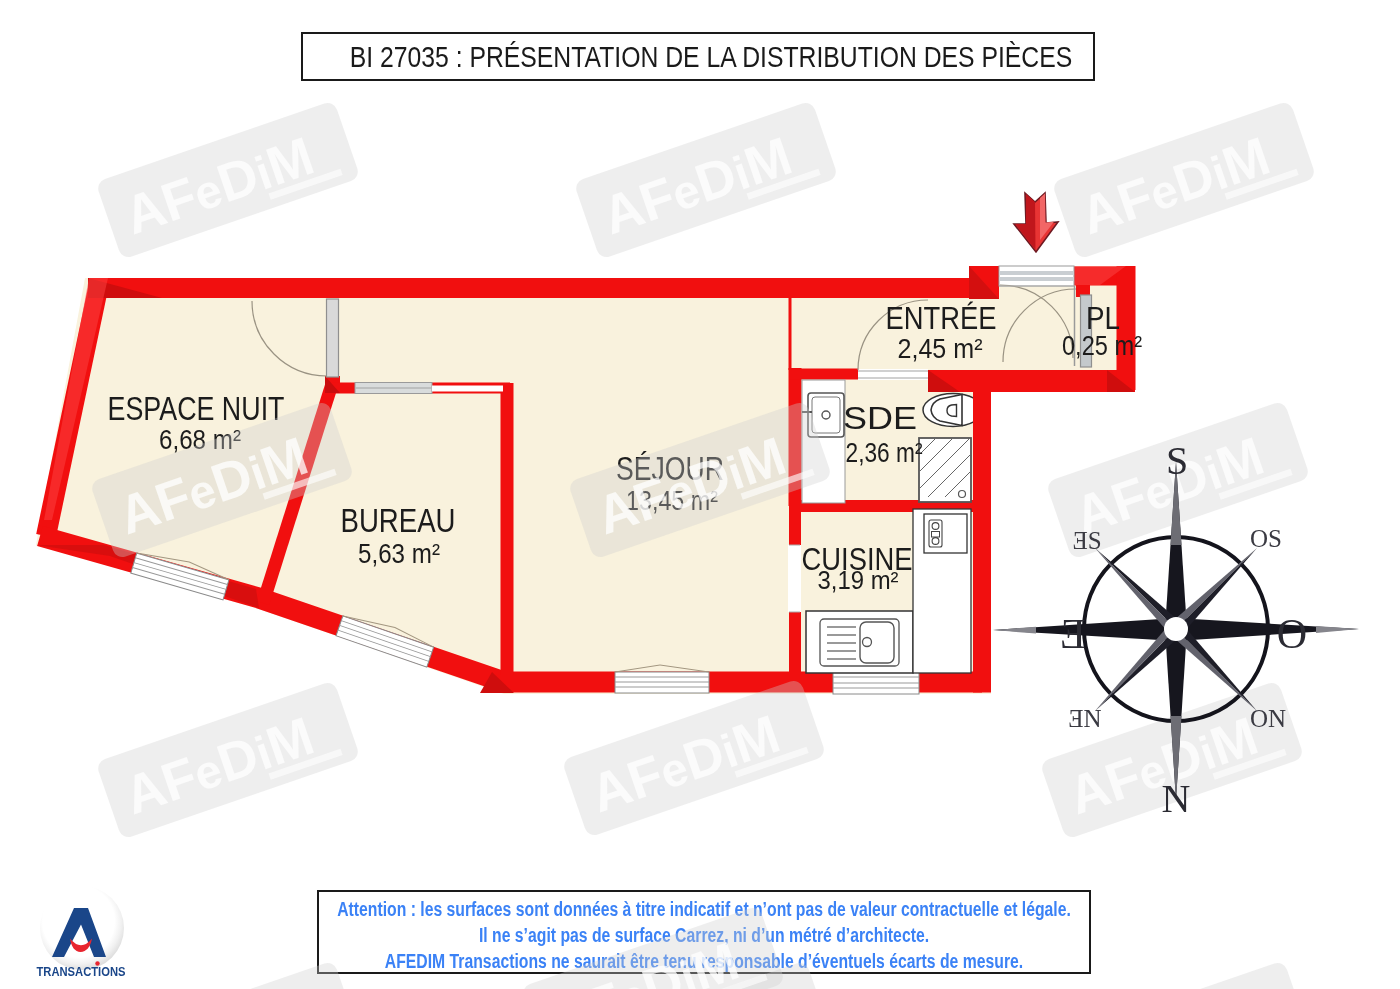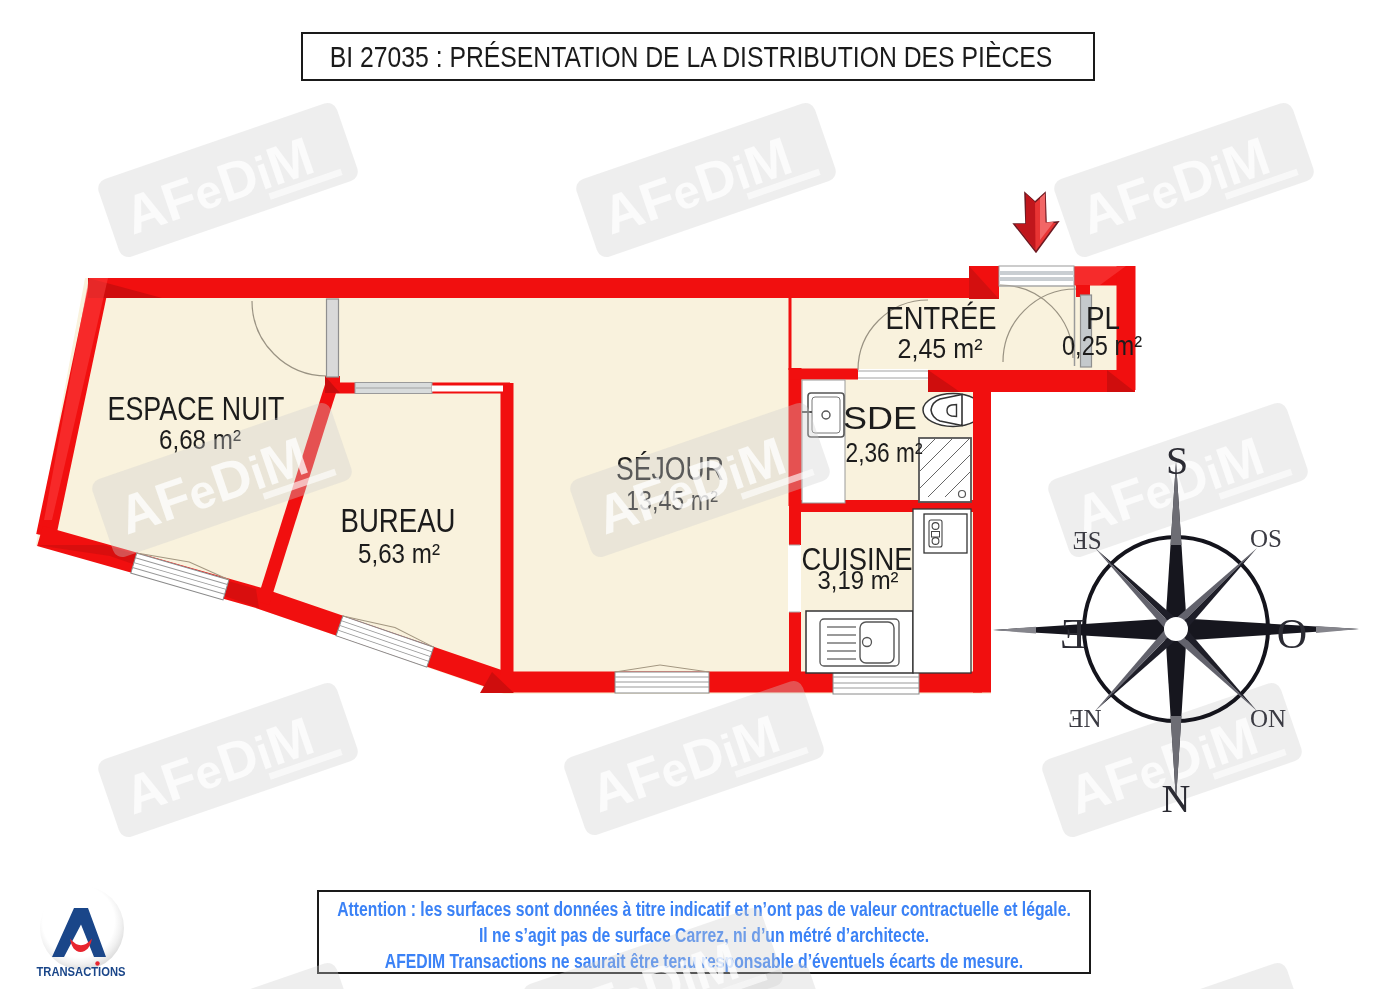--- a/index.html
+++ b/index.html
@@ -2,21 +2,21 @@
 <html><head>
 <meta charset="utf-8">
 <style>
   html,body{margin:0;padding:0;background:#ffffff;width:1400px;height:989px;overflow:hidden;}
   body{font-family:"Liberation Sans", sans-serif;position:relative;}
   .abs{position:absolute;}
 </style>
 </head>
 <body>
 
-<div class="abs" style="left:301px;top:32px;width:790px;height:45px;border:2px solid #1a1a1a;text-align:left;color:#1a1a1a;">
+<div class="abs" style="left:301px;top:32px;width:790px;height:45px;border:2px solid #1a1a1a;text-align:right;color:#1a1a1a;">
   <div style="width:900px;margin-left:-52px;font-size:30px;line-height:45px;white-space:nowrap;transform:scaleX(0.825);transform-origin:50% 50%;">BI 27035 : PRÉSENTATION DE LA DISTRIBUTION DES PIÈCES</div>
 </div>
 
 <svg class="abs" style="left:0;top:0;" width="1400" height="989" viewBox="0 0 1400 989">
 
   <polygon points="85,278 969,278 969,266 1135,266 1135,392 991,392 991,694 504,694 256,608 36,545" fill="#f9f2dd"></polygon>
 
   <line x1="88" y1="288" x2="998" y2="288" stroke="#f10f0f" stroke-width="20"></line>
 
   <line x1="99" y1="284" x2="46" y2="536" stroke="#f10f0f" stroke-width="20"></line>

